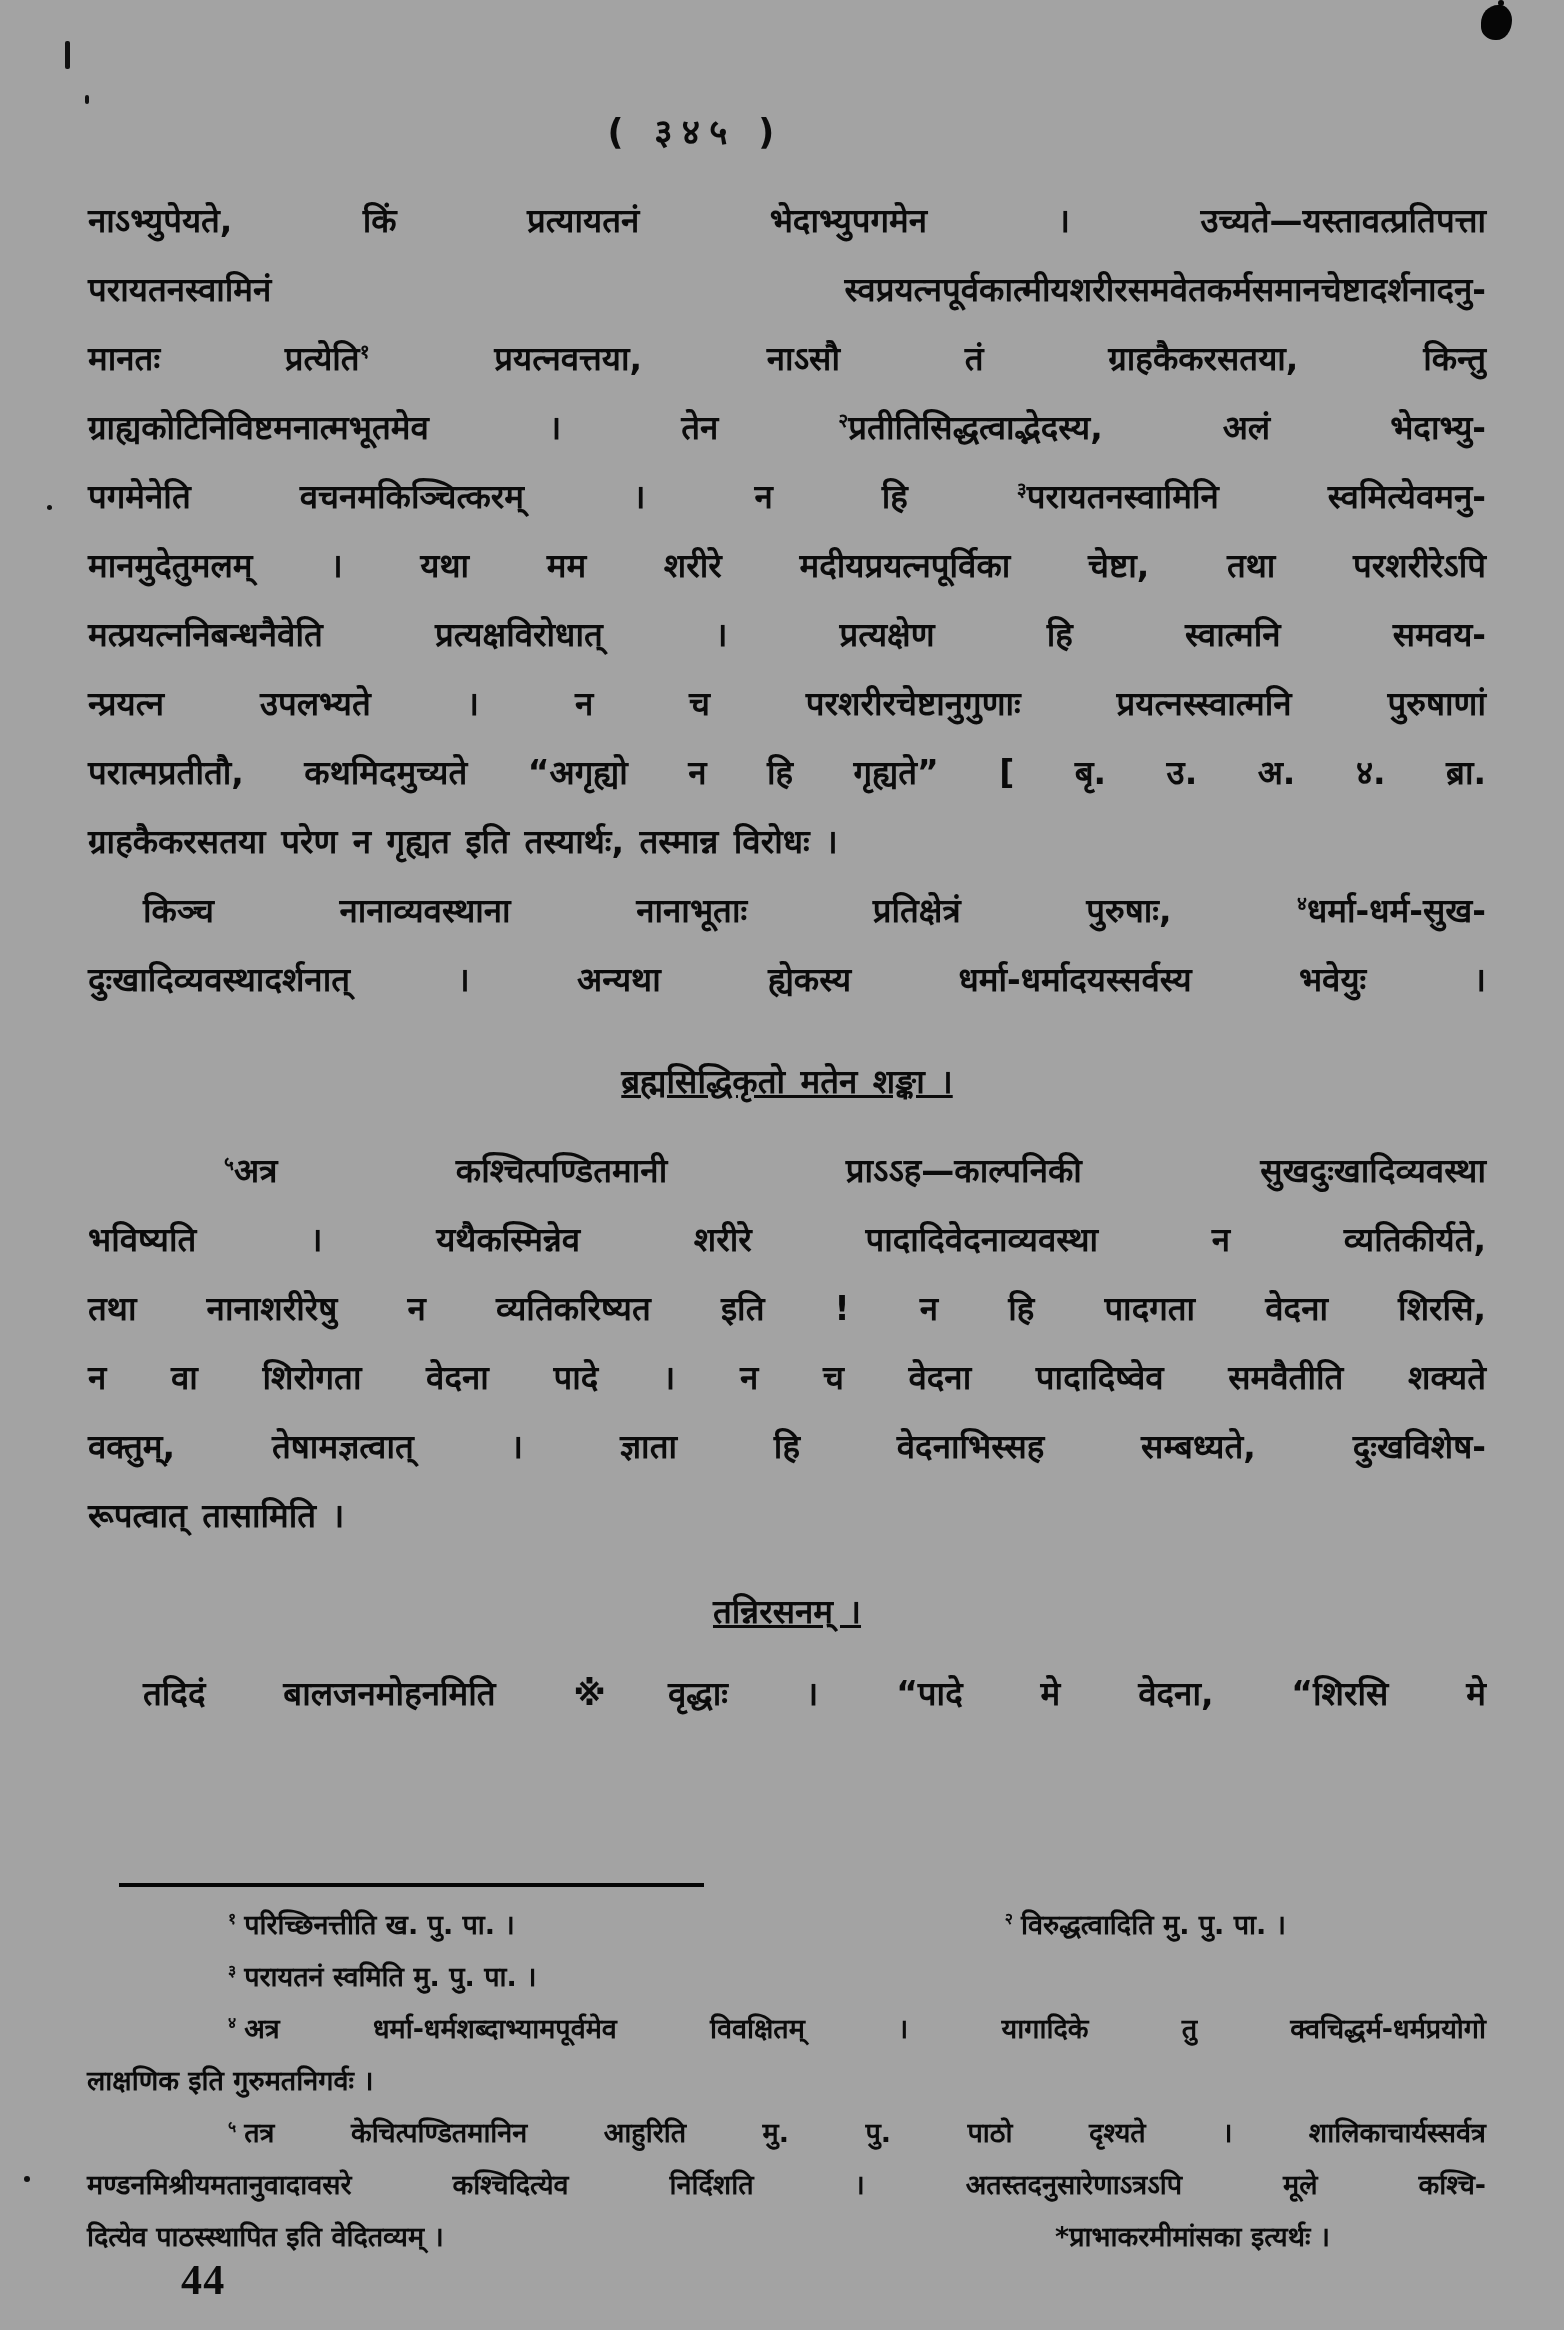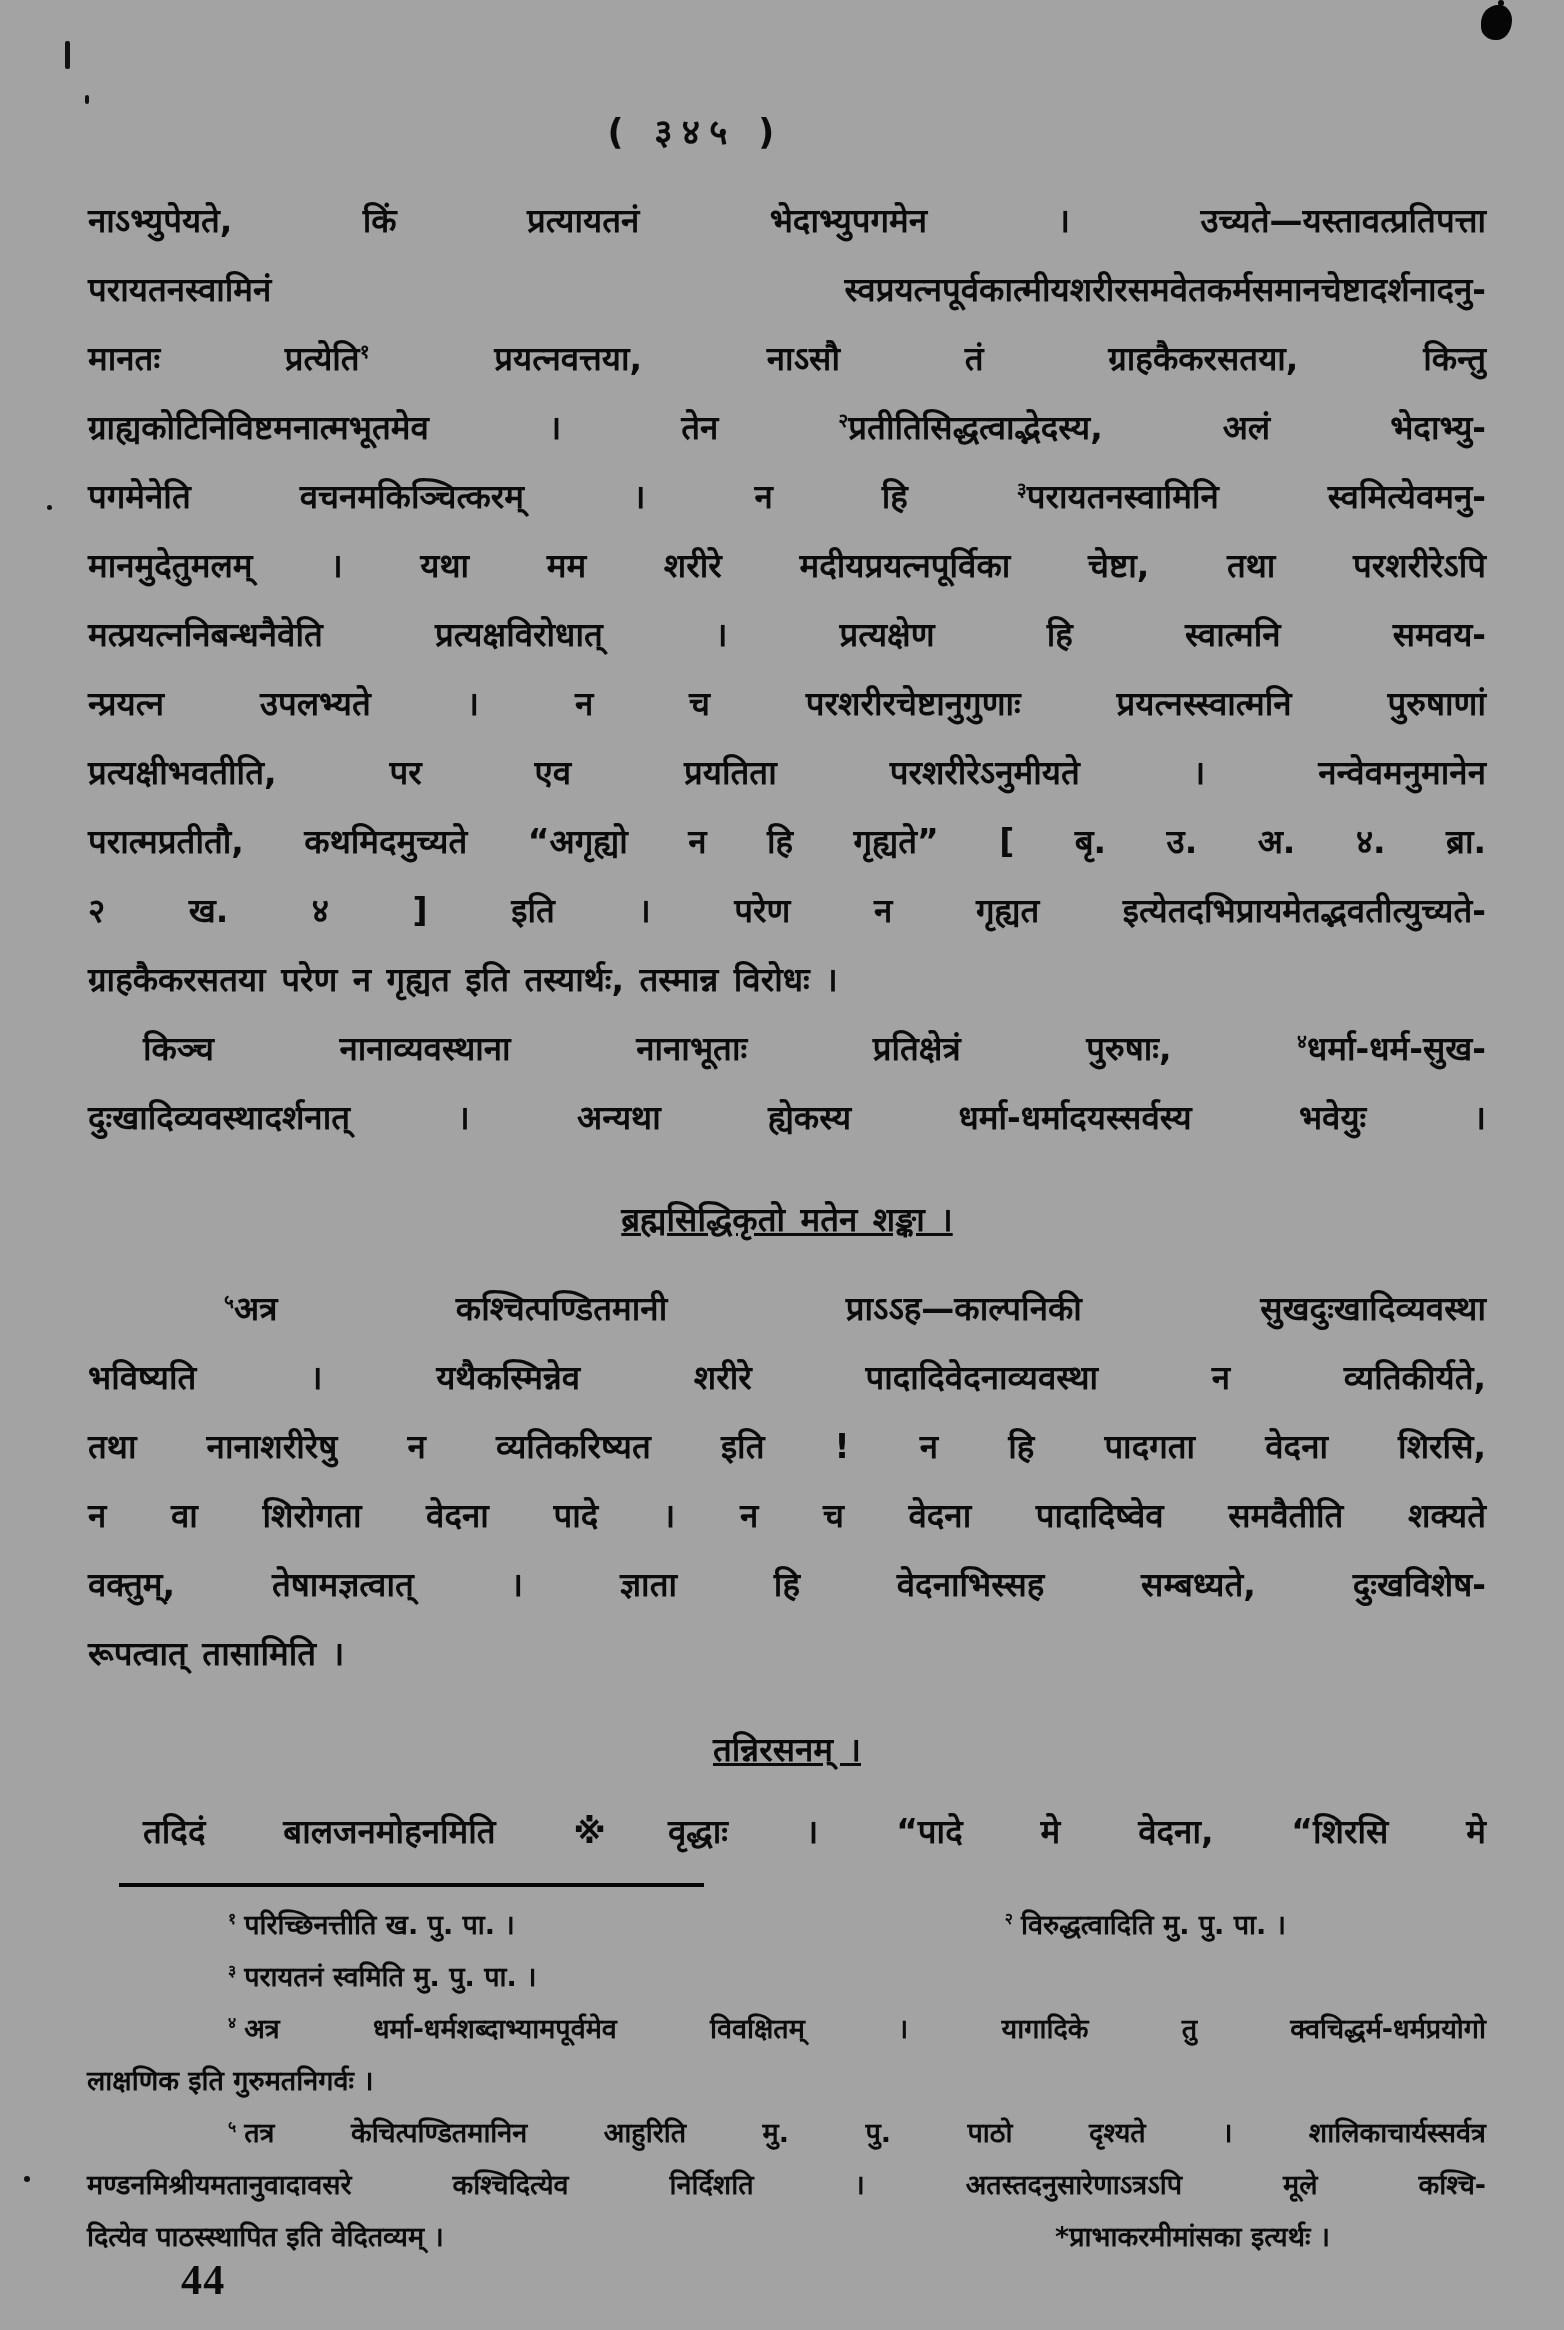--- a/index.html
+++ b/index.html
@@ -89,23 +89,21 @@
 
   <div class="body-text">
     <div class="line">नाऽभ्युपेयते, किं प्रत्यायतनं भेदाभ्युपगमेन । उच्यते—यस्तावत्प्रतिपत्ता</div>
     <div class="line">परायतनस्वामिनं स्वप्रयत्नपूर्वकात्मीयशरीरसमवेतकर्मसमानचेष्टादर्शनादनु-</div>
     <div class="line"><span>मानतः प्रत्येति</span><sup class="fnref">१</sup><span> प्रयत्नवत्तया, नाऽसौ तं ग्राहकैकरसतया, किन्तु</span></div>
     <div class="line"><span>ग्राह्यकोटिनिविष्टमनात्मभूतमेव । तेन </span><sup class="fnref">२</sup><span>प्रतीतिसिद्धत्वाद्भेदस्य, अलं भेदाभ्यु-</span></div>
     <div class="line"><span>पगमेनेति वचनमकिञ्चित्करम् । न हि </span><sup class="fnref">३</sup><span>परायतनस्वामिनि स्वमित्येवमनु-</span></div>
     <div class="line">मानमुदेतुमलम् । यथा मम शरीरे मदीयप्रयत्नपूर्विका चेष्टा, तथा परशरीरेऽपि</div>
     <div class="line">मत्प्रयत्ननिबन्धनैवेति प्रत्यक्षविरोधात् । प्रत्यक्षेण हि स्वात्मनि समवय-</div>
     <div class="line">न्प्रयत्न उपलभ्यते । न च परशरीरचेष्टानुगुणाः प्रयत्नस्स्वात्मनि पुरुषाणां</div>
-    <div class="line">प्रत्यक्षीभवतीति, पर एव प्रयतिता परशरीरेऽनुमीयते । नन्वेवमनुमानेन</div>
     <div class="line">परात्मप्रतीतौ, कथमिदमुच्यते “अगृह्यो न हि गृह्यते” [ बृ. उ. अ. ४. ब्रा.</div>
-    <div class="line">२ ख. ४ ] इति । परेण न गृह्यत इत्येतदभिप्रायमेतद्भवतीत्युच्यते-</div>
     <div class="line end">ग्राहकैकरसतया परेण न गृह्यत इति तस्यार्थः, तस्मान्न विरोधः ।</div>
     <div class="line in1"><span>किञ्च नानाव्यवस्थाना नानाभूताः प्रतिक्षेत्रं पुरुषाः, </span><sup class="fnref">४</sup><span>धर्मा-धर्म-सुख-</span></div>
     <div class="line">दुःखादिव्यवस्थादर्शनात् । अन्यथा ह्येकस्य धर्मा-धर्मादयस्सर्वस्य भवेयुः ।</div>
 
     <div class="heading h1">ब्रह्मसिद्धिकृतो मतेन शङ्का ।</div>
 
     <div class="line in2"><span></span><sup class="fnref">५</sup><span>अत्र कश्चित्पण्डितमानी प्राऽऽह—काल्पनिकी सुखदुःखादिव्यवस्था</span></div>
     <div class="line">भविष्यति । यथैकस्मिन्नेव शरीरे पादादिवेदनाव्यवस्था न व्यतिकीर्यते,</div>
     <div class="line">तथा नानाशरीरेषु न व्यतिकरिष्यत इति ! न हि पादगता वेदना शिरसि,</div>
     <div class="line">न वा शिरोगता वेदना पादे । न च वेदना पादादिष्वेव समवैतीति शक्यते</div>

